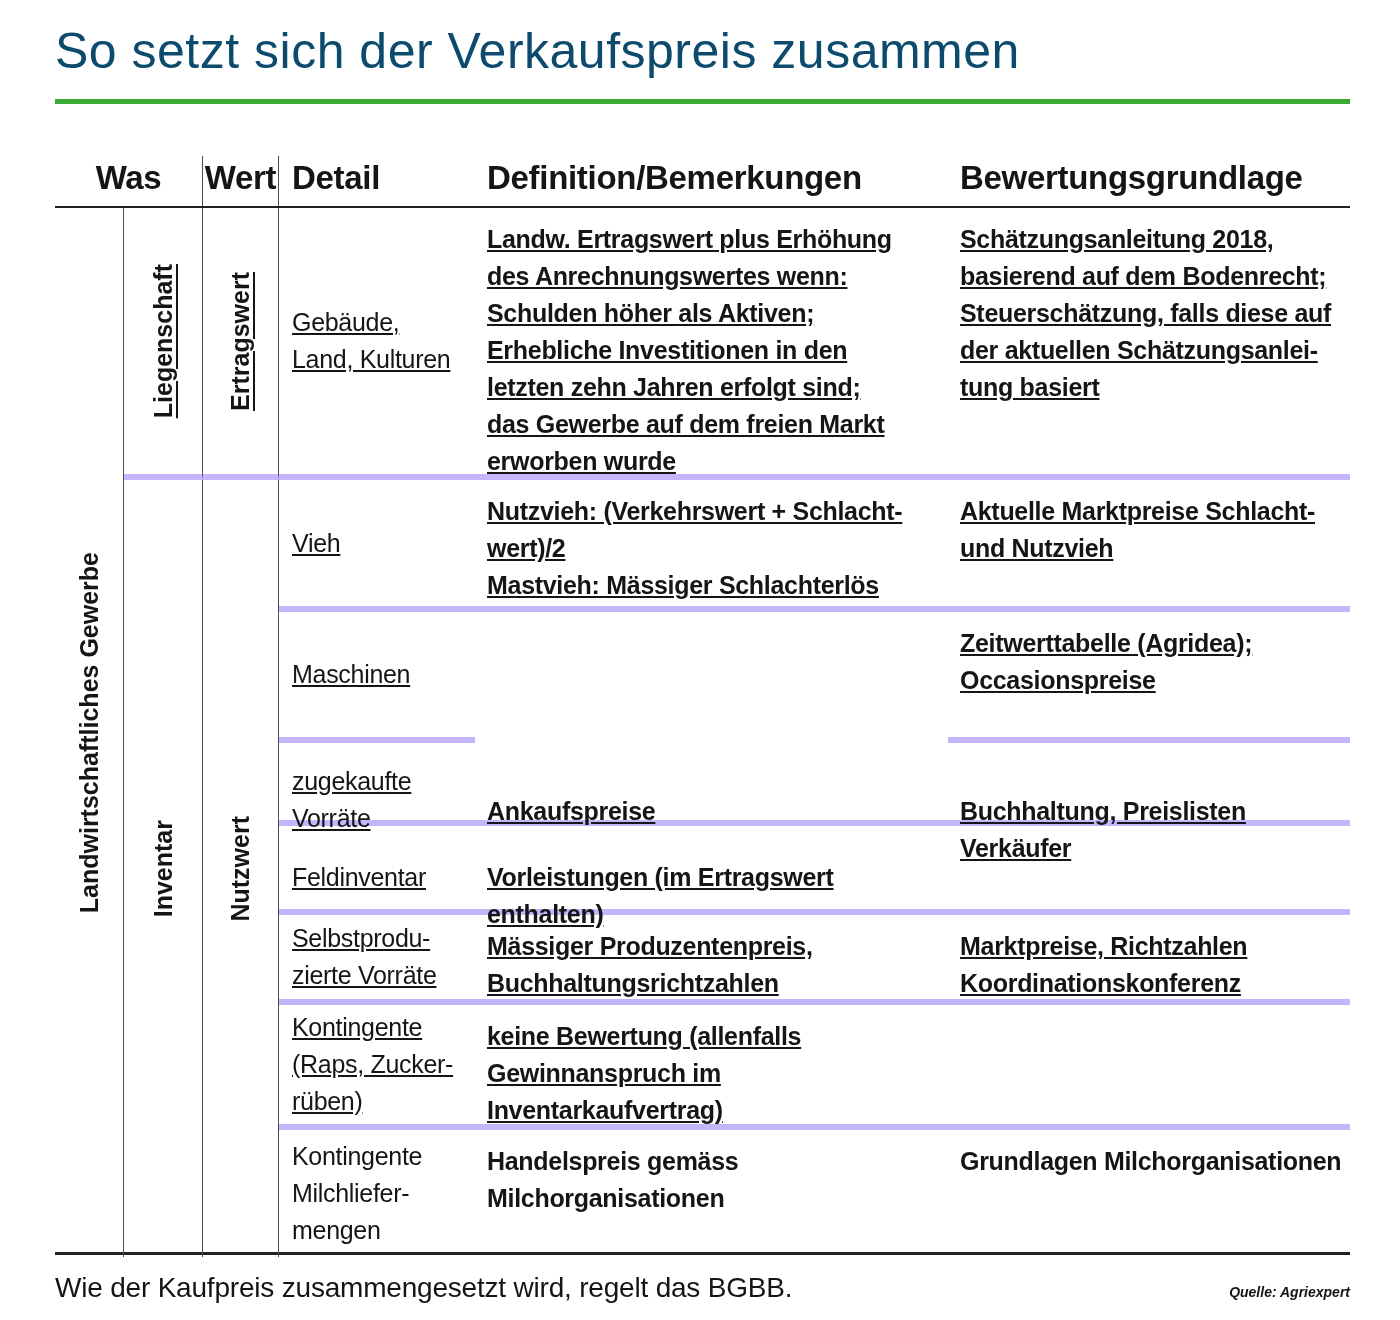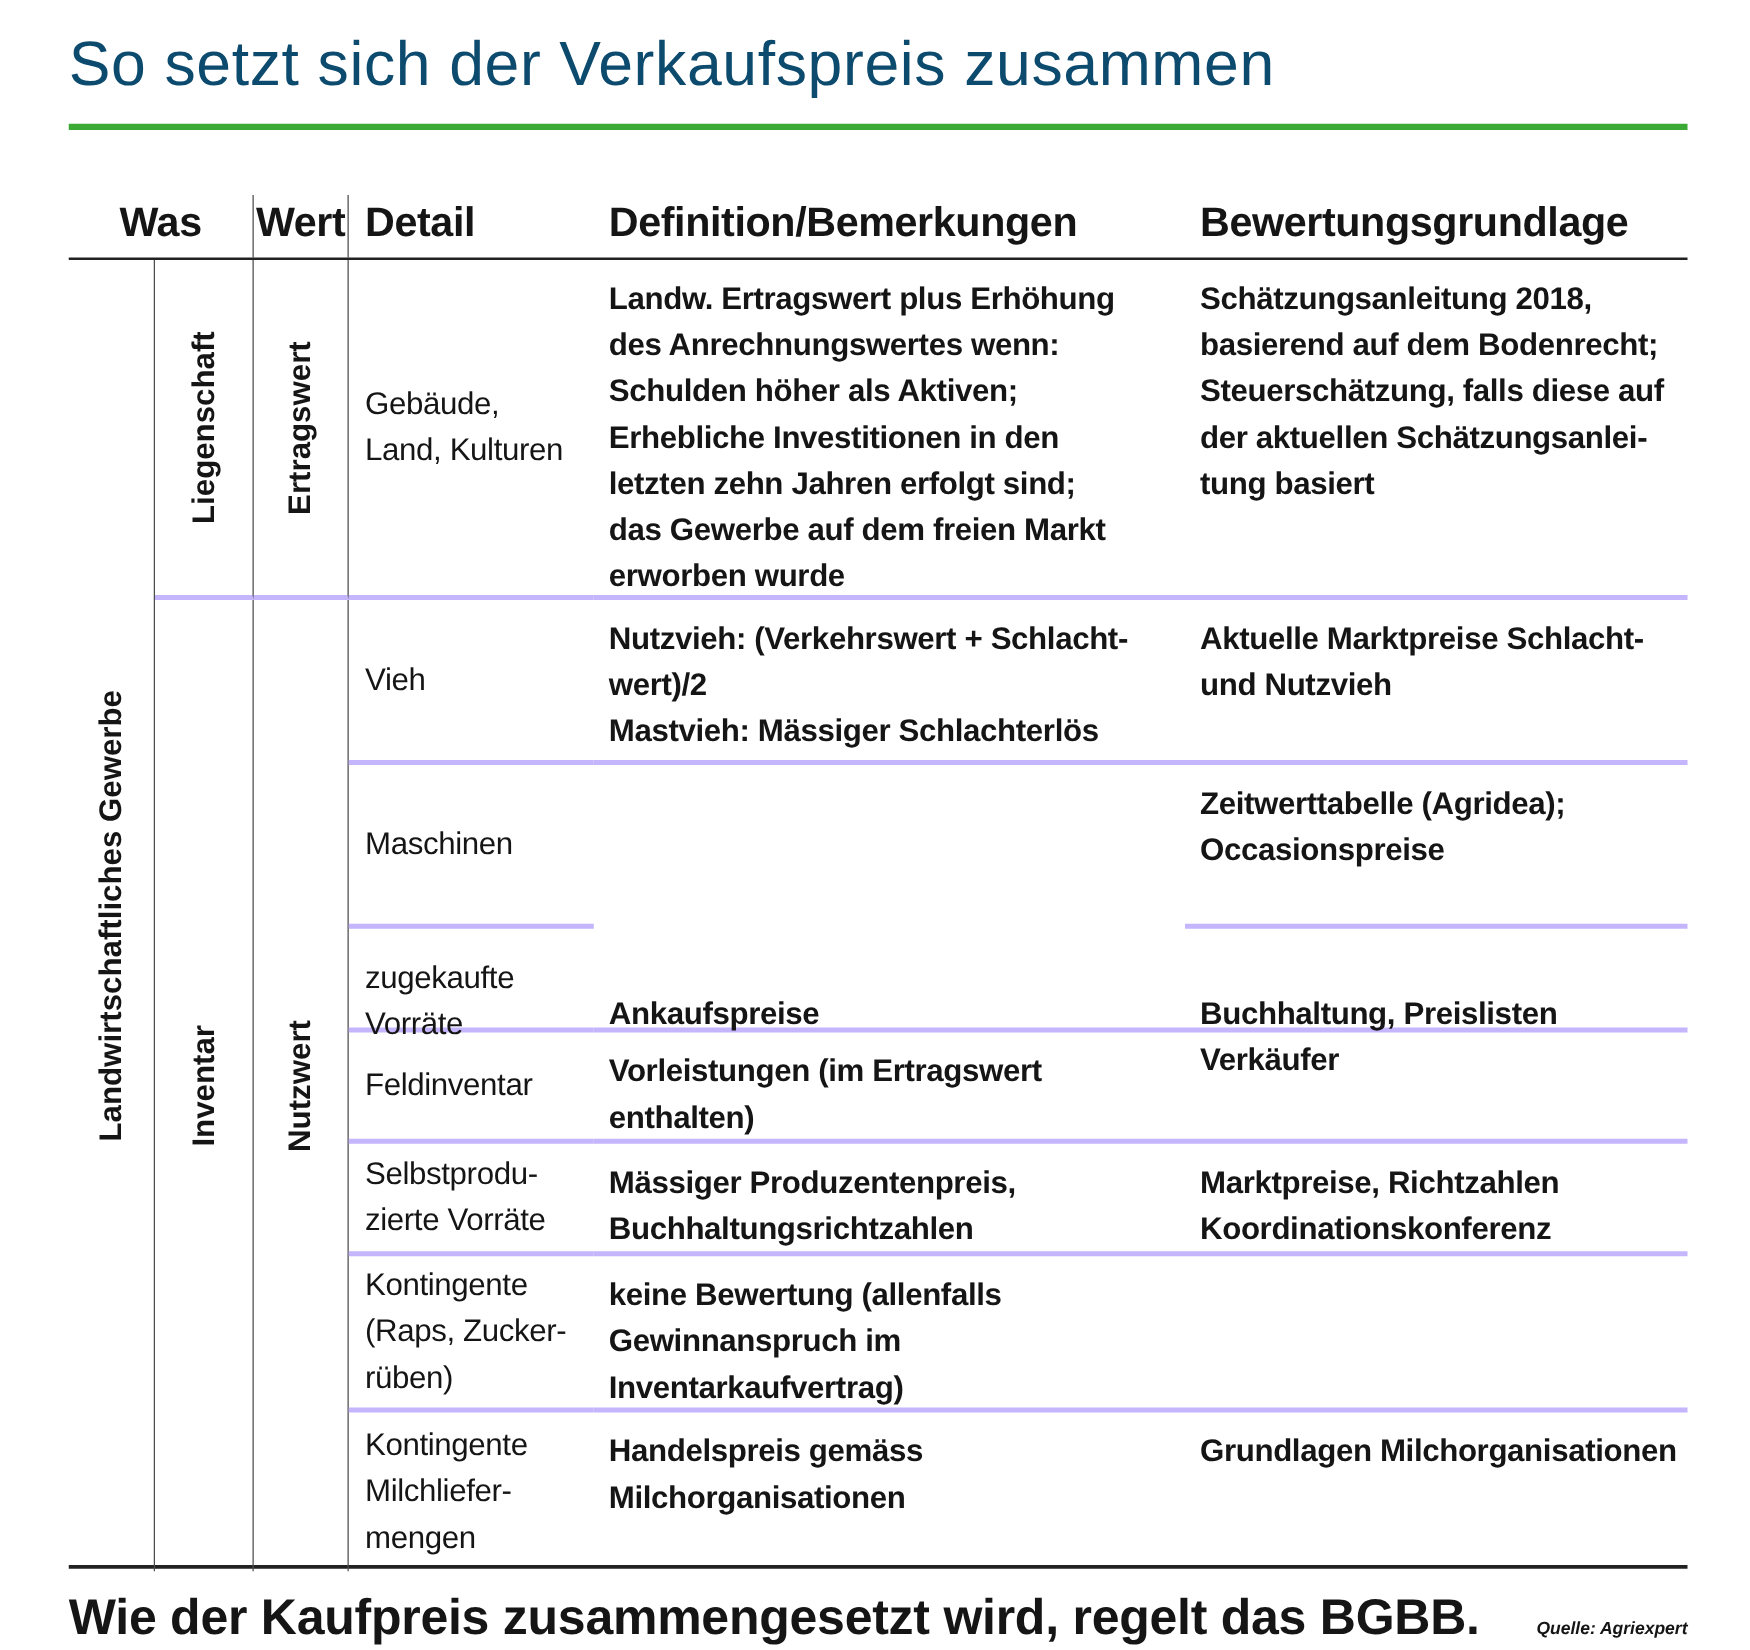--- a/index.html
+++ b/index.html
@@ -39,49 +39,49 @@
     position:absolute;left:55px;top:206px;width:1295px;height:1049px;
     display:grid;
     grid-template-columns:69px 79px 76px 196px 473px 402px;
     grid-template-rows:272px 132px 131px 83px 89px 90px 125px 127px;
     border-top:2.5px solid #222222;
     border-bottom:3px solid #222222;
     box-sizing:border-box;
   }
   .cell{box-sizing:border-box;}
   .bR{border-right:1.5px solid #4d4d4d;}
-  .bB{border-bottom:4px solid #c4b5fd;}
+  .bB{border-bottom:6px solid #c4b5fd;text-decoration:underline;}
   .vcell{display:flex;align-items:center;justify-content:center;}
   .vtext{
     writing-mode:vertical-rl;transform:rotate(180deg);
     font-size:25px;font-weight:700;letter-spacing:0;white-space:pre;
   }
   .c-gewerbe{grid-area:1/1/9/2;}
   .c-lieg{grid-area:1/2/2/3;}
   .c-ertr{grid-area:1/3/2/4;}
   .c-inv{grid-area:2/2/9/3;}
   .c-nutz{grid-area:2/3/9/4;}
   .c4{grid-column:4;}.c5{grid-column:5;}.c6{grid-column:6;}
   .r1{grid-row:1;}.r2{grid-row:2;}.r3{grid-row:3;}.r4{grid-row:4;margin-top:37px;}
-  .r5{grid-row:5;}.r6{grid-row:6;}.r7{grid-row:7;}.r8{grid-row:8;}
+  .r5{grid-row:5;margin-top:20px;}.r6{grid-row:6;}.r7{grid-row:7;}.r8{grid-row:8;}
   .txt{
     font-size:25px;line-height:37px;letter-spacing:-0.3px;white-space:pre;
   }
   .detail{
     display:flex;align-items:center;padding-left:13px;
     font-weight:400;
   }
   .def{padding-left:12px;padding-top:13px;font-weight:700;}
   .bew{padding-left:12px;padding-top:13px;font-weight:700;}
   
   .footer{
     position:absolute;left:55px;top:1272px;width:1295px;
     display:flex;justify-content:space-between;align-items:baseline;
   }
-  .caption{font-size:40px;font-weight:700;letter-spacing:-0.2px;white-space:pre;}
+  .caption{font-size:28px;font-weight:400;letter-spacing:-0.2px;white-space:pre;}
   .source{font-size:14px;font-weight:700;font-style:italic;white-space:pre;}
 </style>
 </head>
 <body>
 
 <div class="page">
 
   <div class="title">So setzt sich der Verkaufspreis zusammen</div>
   <div class="title-rule"></div>
 

